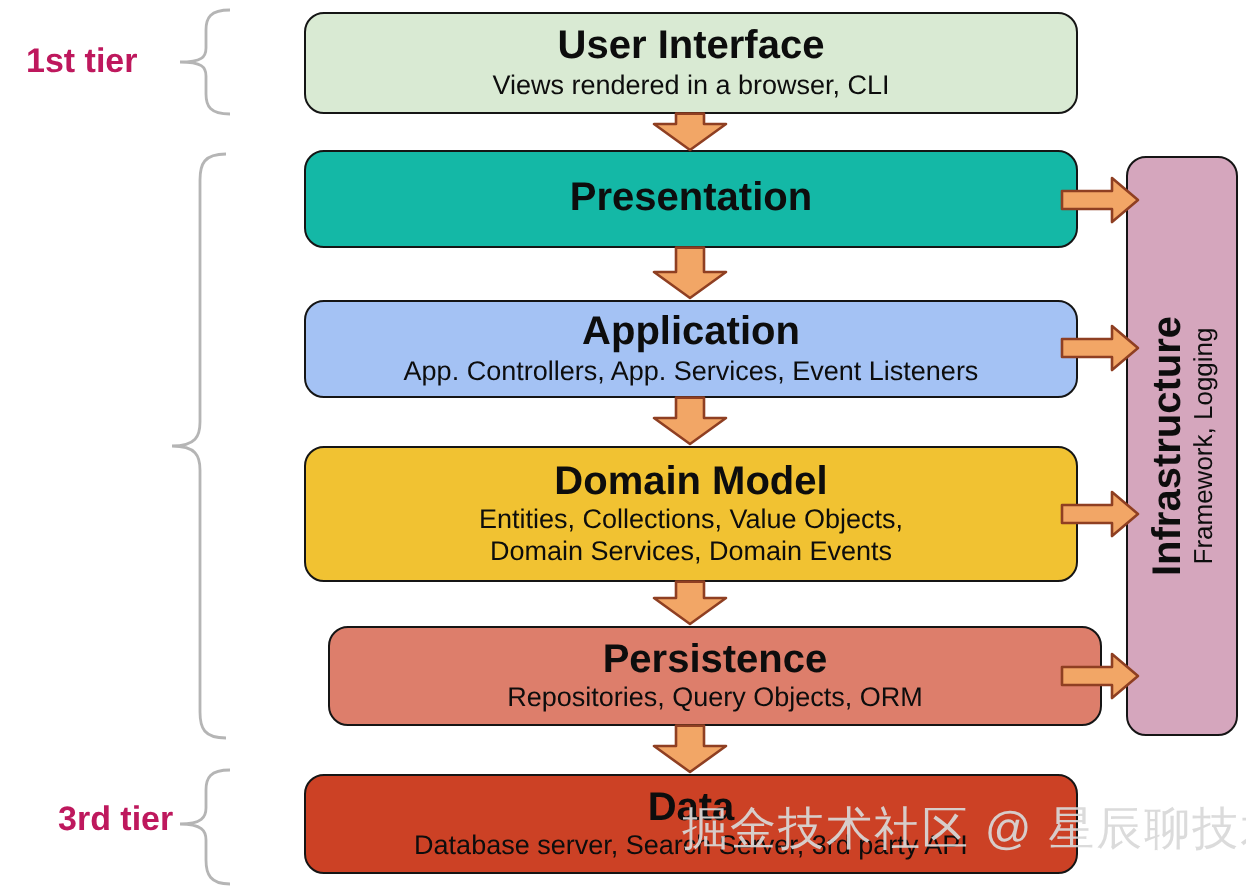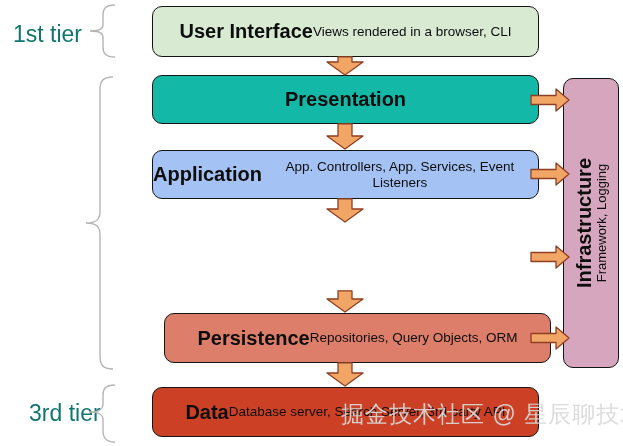--- a/index.html
+++ b/index.html
@@ -1,28 +1,28 @@
 <!DOCTYPE html>
 <html><head>
 <meta charset="utf-8">
 <style>
   html,body{margin:0;padding:0;background:#fff;}
   #canvas{
     position:relative;width:623px;height:446px;background:#ffffff;
     font-family:"Liberation Sans", sans-serif;overflow:hidden;
   }
   .tier-label{
-    position:absolute;color:#0f766e;font-size:23px;white-space:nowrap;
+    position:absolute;color:#be185d;font-size:17px;white-space:nowrap;font-weight:bold;
   }
   .braces-svg{position:absolute;left:0;top:0;width:623px;height:446px;pointer-events:none;}
   .braces-svg path{fill:none;stroke:#b5b5b5;stroke-width:1.4;}
   .layer-box{
     position:absolute;left:152px;width:387px;box-sizing:border-box;
     border:1.6px solid #151515;border-radius:10px;
-    display:flex;flex-direction:row;align-items:center;justify-content:center;
+    display:flex;flex-direction:column;align-items:center;justify-content:center;
     text-align:center;z-index:2;
   }
   .layer-title{font-weight:bold;font-size:20px;color:#0d0d0d;line-height:1.12;}
   .layer-sub{font-size:13.5px;color:#0d0d0d;line-height:1.18;}
   .box-ui{top:6px;height:51px;}
   .box-presentation{top:75px;height:49px;}
   .box-application{top:150px;height:49px;}
   .box-domain{top:223px;height:68px;}
   .box-persistence{top:313px;height:50px;}
   .box-data{top:387px;height:50px;}
@@ -65,20 +65,25 @@
 
   <div class="layer-box box-presentation" style="background: #14b8a6;">
     <div class="layer-title">Presentation</div>
   </div>
 
   <div class="layer-box box-application" style="background: rgb(164, 194, 244);">
     <div class="layer-title">Application</div>
     <div class="layer-sub">App. Controllers, App. Services, Event Listeners</div>
   </div>
 
+  <div class="layer-box box-domain" style="background: rgb(241, 194, 50);">
+    <div class="layer-title">Domain Model</div>
+    <div class="layer-sub">Entities, Collections, Value Objects,</div>
+    <div class="layer-sub">Domain Services, Domain Events</div>
+  </div>
 
   <div class="layer-box box-persistence" style="background: rgb(221, 126, 107); margin-left: 12px;">
     <div class="layer-title">Persistence</div>
     <div class="layer-sub">Repositories, Query Objects, ORM</div>
   </div>
 
   <div class="layer-box box-data" style="background: rgb(204, 65, 37);">
     <div class="layer-title">Data</div>
     <div class="layer-sub">Database server, Search Server, 3rd party API</div>
   </div>

